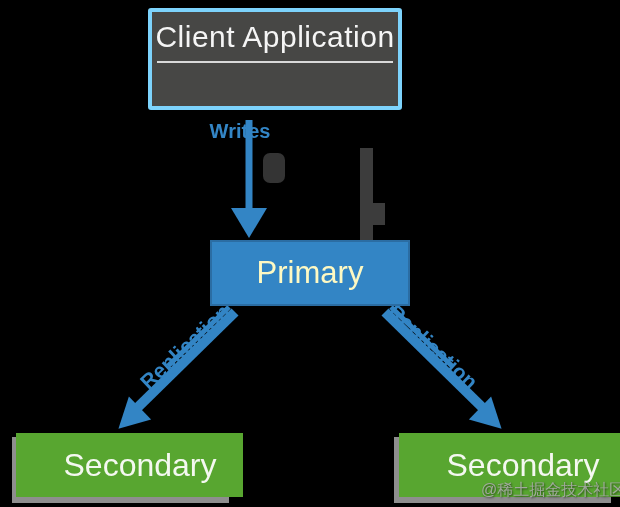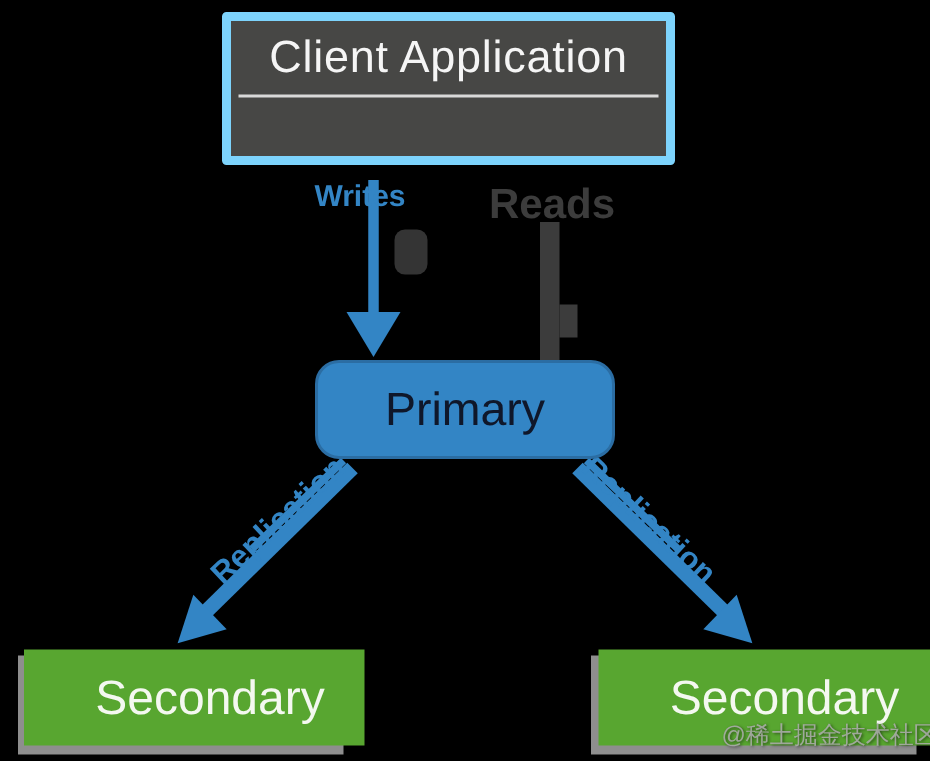--- a/index.html
+++ b/index.html
@@ -4,22 +4,22 @@
 <style>
   html,body { margin:0; padding:0; background:#000; }
   .canvas {
     position:relative; width:620px; height:507px; background:#000;
     overflow:hidden; font-family:"Liberation Sans", sans-serif;
   }
   svg { position:absolute; left:0; top:0; }
   svg text { font-family:"Liberation Sans", sans-serif; font-weight:bold; font-size:21px; }
 
   .client-box {
-    position:absolute; left:148px; top:8px; width:302px; height:102px;
-    background:#474745; border:6px solid #7dd3fc; border-radius:3px; box-sizing:border-box;
+    position:absolute; left:148px; top:8px; width:254px; height:102px;
+    background:#474745; border:4px solid #7dd3fc; border-radius:3px; box-sizing:border-box;
   }
   .client-title {
     position:absolute; top:0; left:0; right:0; height:49px;
     display:flex; align-items:center; justify-content:center;
     color:#f5f5f5; font-size:30px; letter-spacing:0.5px;
   }
   .divider { position:absolute; top:49px; left:5px; right:5px; height:2px; background:#d9d9d9; }
   .driver-label {
     position:absolute; top:51px; left:0; right:0; bottom:0;
     display:flex; align-items:center; justify-content:center;
@@ -34,23 +34,23 @@
     position:absolute; left:326px; top:120px; width:84px; text-align:center;
     color:#3c3c3c; font-size:28px; font-weight:bold;
   }
   .artifact-mark {
     position:absolute; left:263px; top:153px; width:22px; height:30px;
     background:#343434; border-radius:7px;
   }
 
   .primary-box {
     position:absolute; left:210px; top:240px; width:200px; height:66px;
-    background:#3385c5; border:2px solid #2b6da3; border-radius:16px; box-sizing:border-box;
+    background:#3385c5; border:2px solid #2b6da3; border-radius:0; box-sizing:border-box;
     display:flex; align-items:center; justify-content:center;
-    color:#0f172a; font-size:31px;
+    color:#fef9c3; font-size:31px;
   }
 
   .sec-shadow { position:absolute; width:217px; height:66px; background:#8e8e8e; }
   .sec-shadow.left  { left:12px;  top:437px; }
   .sec-shadow.right { left:394px; top:437px; }
   .secondary-box {
     position:absolute; width:206px; height:64px; background:#58a630;
     display:flex; align-items:center; justify-content:center;
     color:#f4f8f0; font-size:32px;padding-left:21px;
   }
@@ -94,21 +94,20 @@
       <text transform="translate(428,352) rotate(43)" text-anchor="middle" fill="#3385c5">Replication</text>
     </g>
   </svg>
 
   <div class="client-box">
     <div class="client-title">Client Application</div>
     <div class="divider"></div>
   </div>
 
   <div class="writes-label">Writes</div>
-  <div class="reads-label">Reads</div>
   <div class="artifact-mark"></div>
 
   <div class="primary-box">
     <span>Primary</span>
   </div>
 
   <div class="sec-shadow left"></div>
   <div class="secondary-box left">
     <span>Secondary</span>
   </div>

